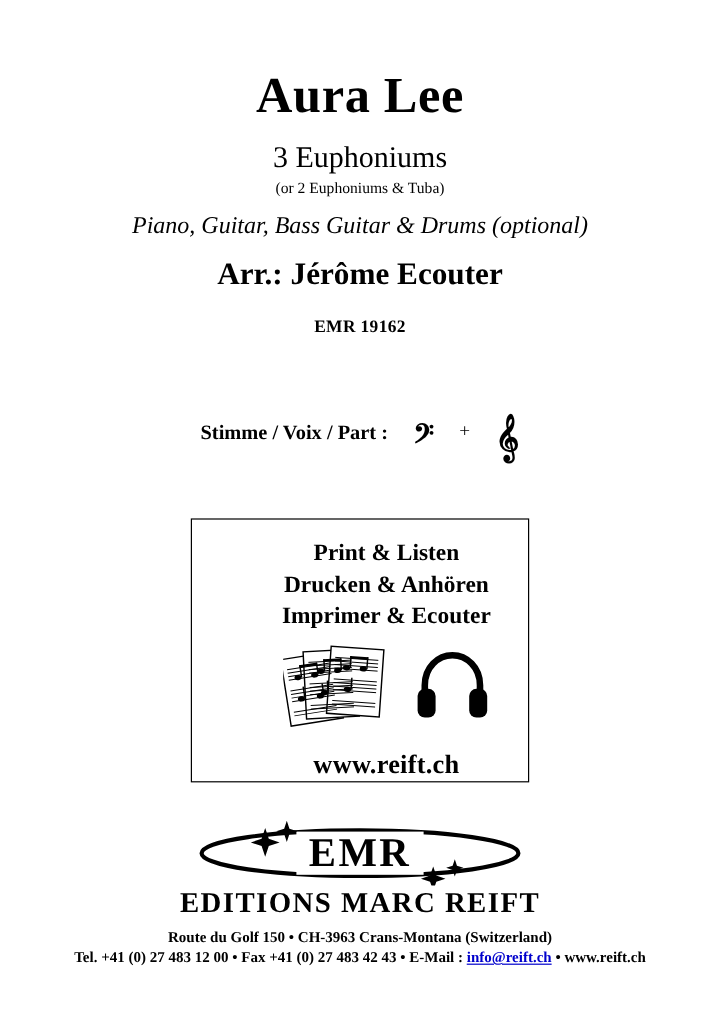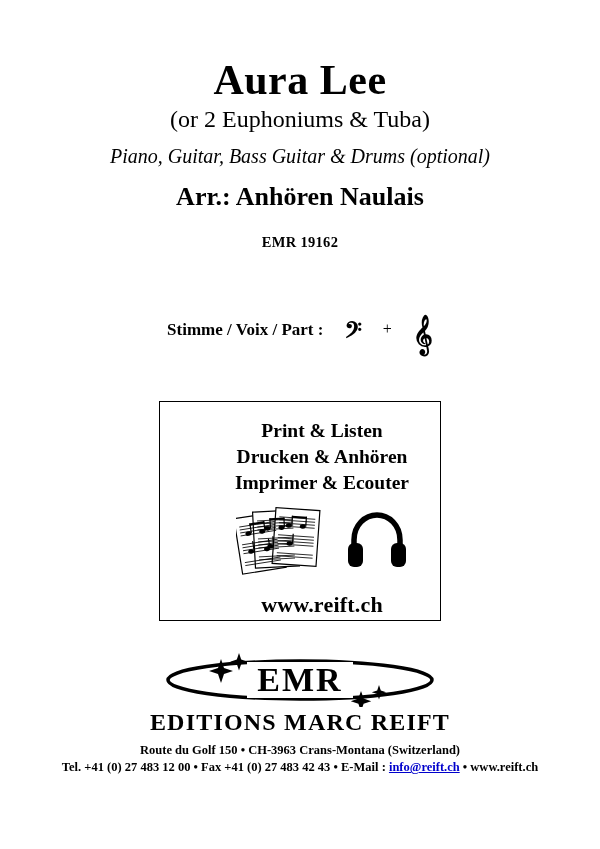--- a/index.html
+++ b/index.html
@@ -33,21 +33,21 @@
     text-align: center;
   }
   .subtitle-1 {
     margin-top: 16px;
     font-size: 25px;
     text-align: center;
     line-height: 1.1;
   }
   .subtitle-2 {
     margin-top: 4px;
-    font-size: 24px;
+    font-size: 13px;
     text-align: center;
     line-height: 1.1;
   }
   .subtitle-3 {
     margin-top: 13px;
     font-size: 20px;
     font-style: italic;
     text-align: center;
     line-height: 1.1;
   }
@@ -163,24 +163,25 @@
     color: #0000cc;
   }
 </style>
 </head>
 <body>
 
 <div class="page">
 
   <div class="title">Aura Lee</div>
 
+  <div class="subtitle-1">3 Euphoniums</div>
   <div class="subtitle-2">(or 2 Euphoniums &amp; Tuba)</div>
   <div class="subtitle-3">Piano, Guitar, Bass Guitar &amp; Drums (optional)</div>
 
-  <div class="arranger">Arr.: Anhören Naulais</div>
+  <div class="arranger">Arr.: Jérôme Ecouter</div>
 
   <div class="catalog">EMR 19162</div>
 
   <div class="partline">
     <span>Stimme / Voix / Part :</span>
     <span class="clef-bass">𝄢</span>
     <span class="plus">+</span>
     <span class="clef-treble">𝄞</span>
   </div>
 

